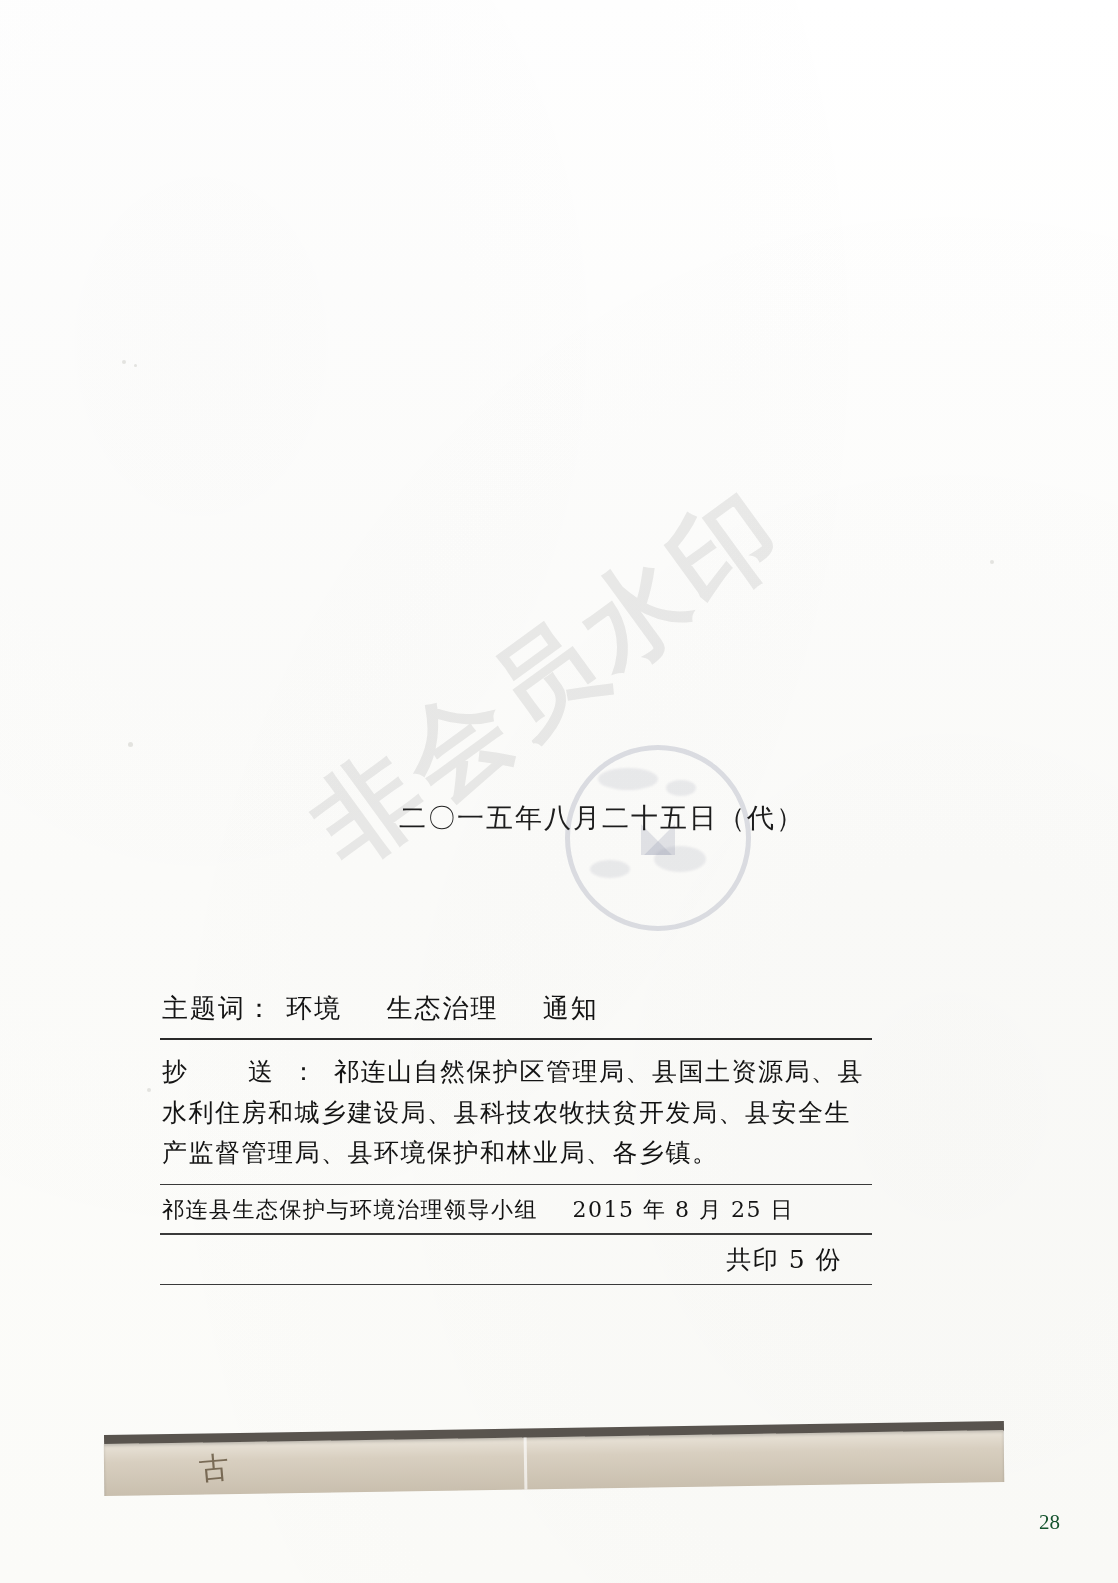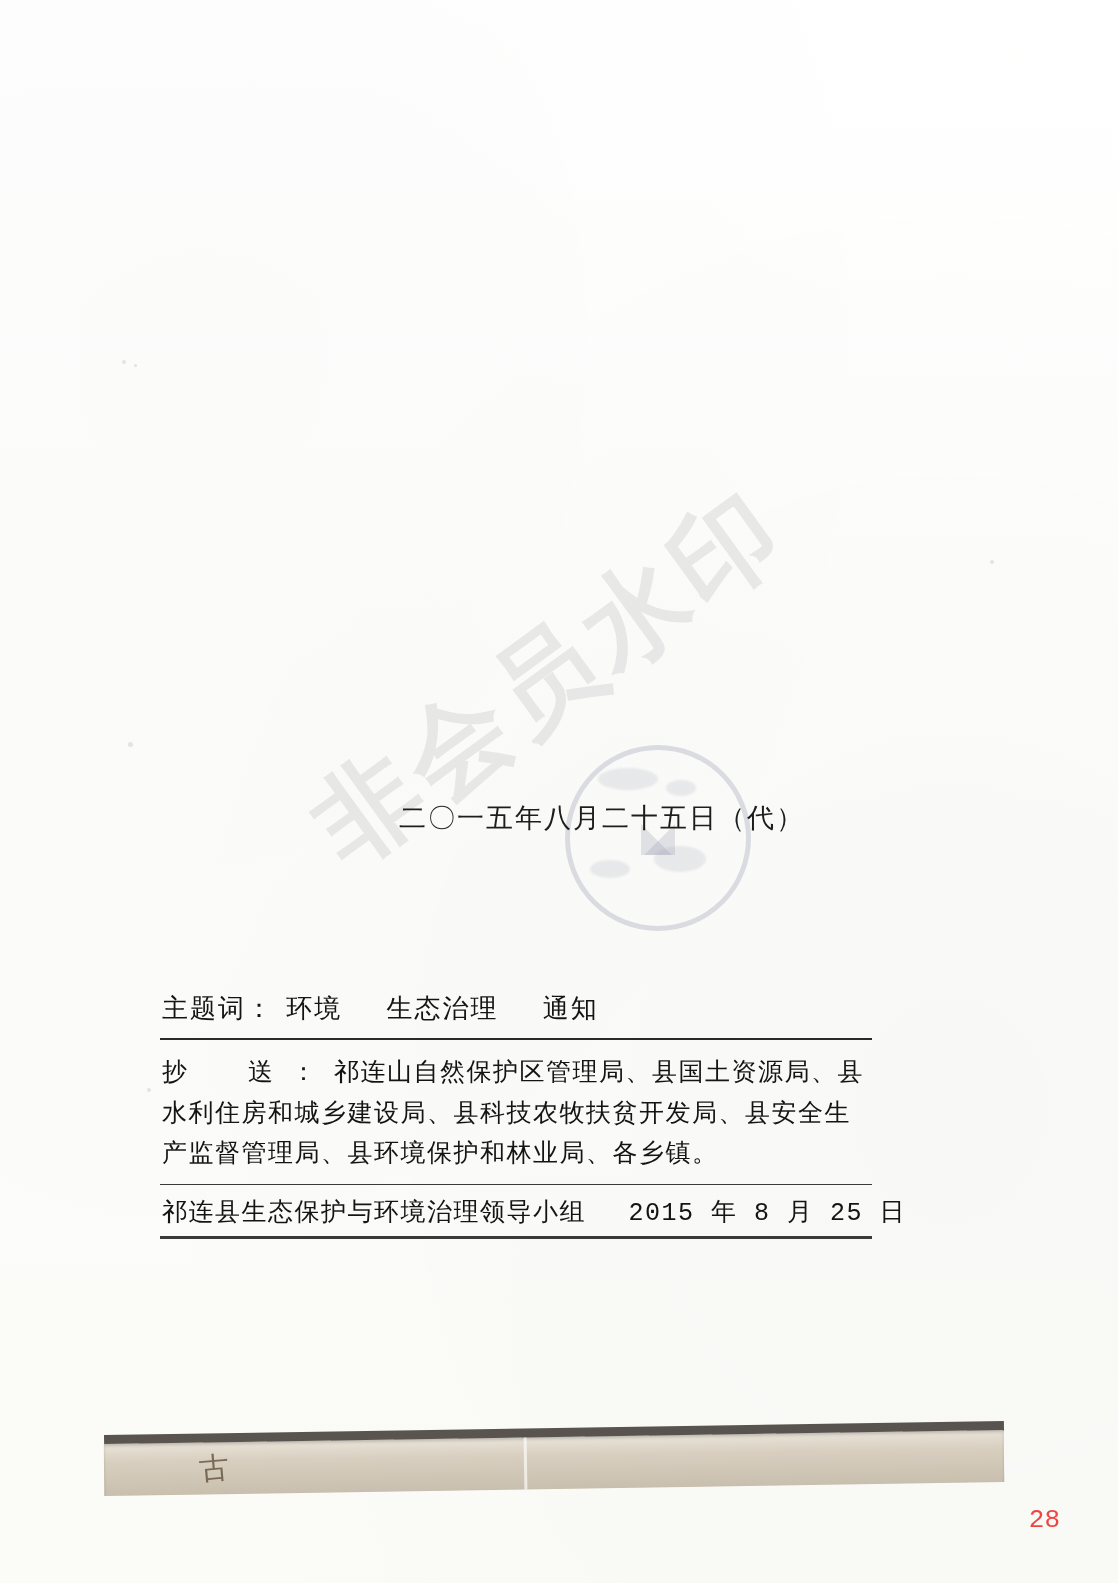--- a/index.html
+++ b/index.html
@@ -131,24 +131,23 @@
     line-height: 1.62;
     letter-spacing: 1.5px;
   }
   .cc-label {
     display: inline-block;
     letter-spacing: 18px;
   }
 
   .issuer-row {
     padding: 10px 0 8px 2px;
-    font-size: 25px;
+    font-size: 22px;
     letter-spacing: 1.5px;
     white-space: nowrap;
-    font-family: Liberation Mono, monospace;
   }
   .issuer-row .issuer-date { margin-left: 26px; }
 
   .copies-row {
     padding: 8px 0 8px 2px;
     font-size: 25px;
     letter-spacing: 1.5px;
     text-align: right;
     padding-right: 30px;
   }
@@ -191,23 +190,23 @@
     background: #3c3630;
     transform: rotate(-0.9deg);
     opacity: .85;
   }
 
   
   .page-number {
     position: absolute;
     right: 58px;
     bottom: 48px;
-    font-family: Liberation Mono, monospace;
-    font-size: 26px;
-    color: #ef4444;
+    font-family: Liberation Serif, serif;
+    font-size: 21px;
+    color: #14532d;
   }
 </style>
 </head>
 <body>
 
 <div class="page">
 
   <div class="paper-tint"></div>
 
   <div class="speck" style="left:122px; top:360px; width:4px; height:4px;"></div>
@@ -244,20 +243,21 @@
 
     <div class="rule thin"></div>
 
     <div class="issuer-row">
       <span>祁连县生态保护与环境治理领导小组</span>
       <span class="issuer-date">2015 年 8 月 25 日</span>
     </div>
 
     <div class="rule thin"></div>
 
+    <div class="copies-row">共印 5 份</div>
 
     <div class="rule thin"></div>
   </div>
 
   <div class="scan-edge-dark"></div>
   <div class="scan-edge">
     <div class="seam"></div>
     <div class="scrawl">古</div>
   </div>
 

